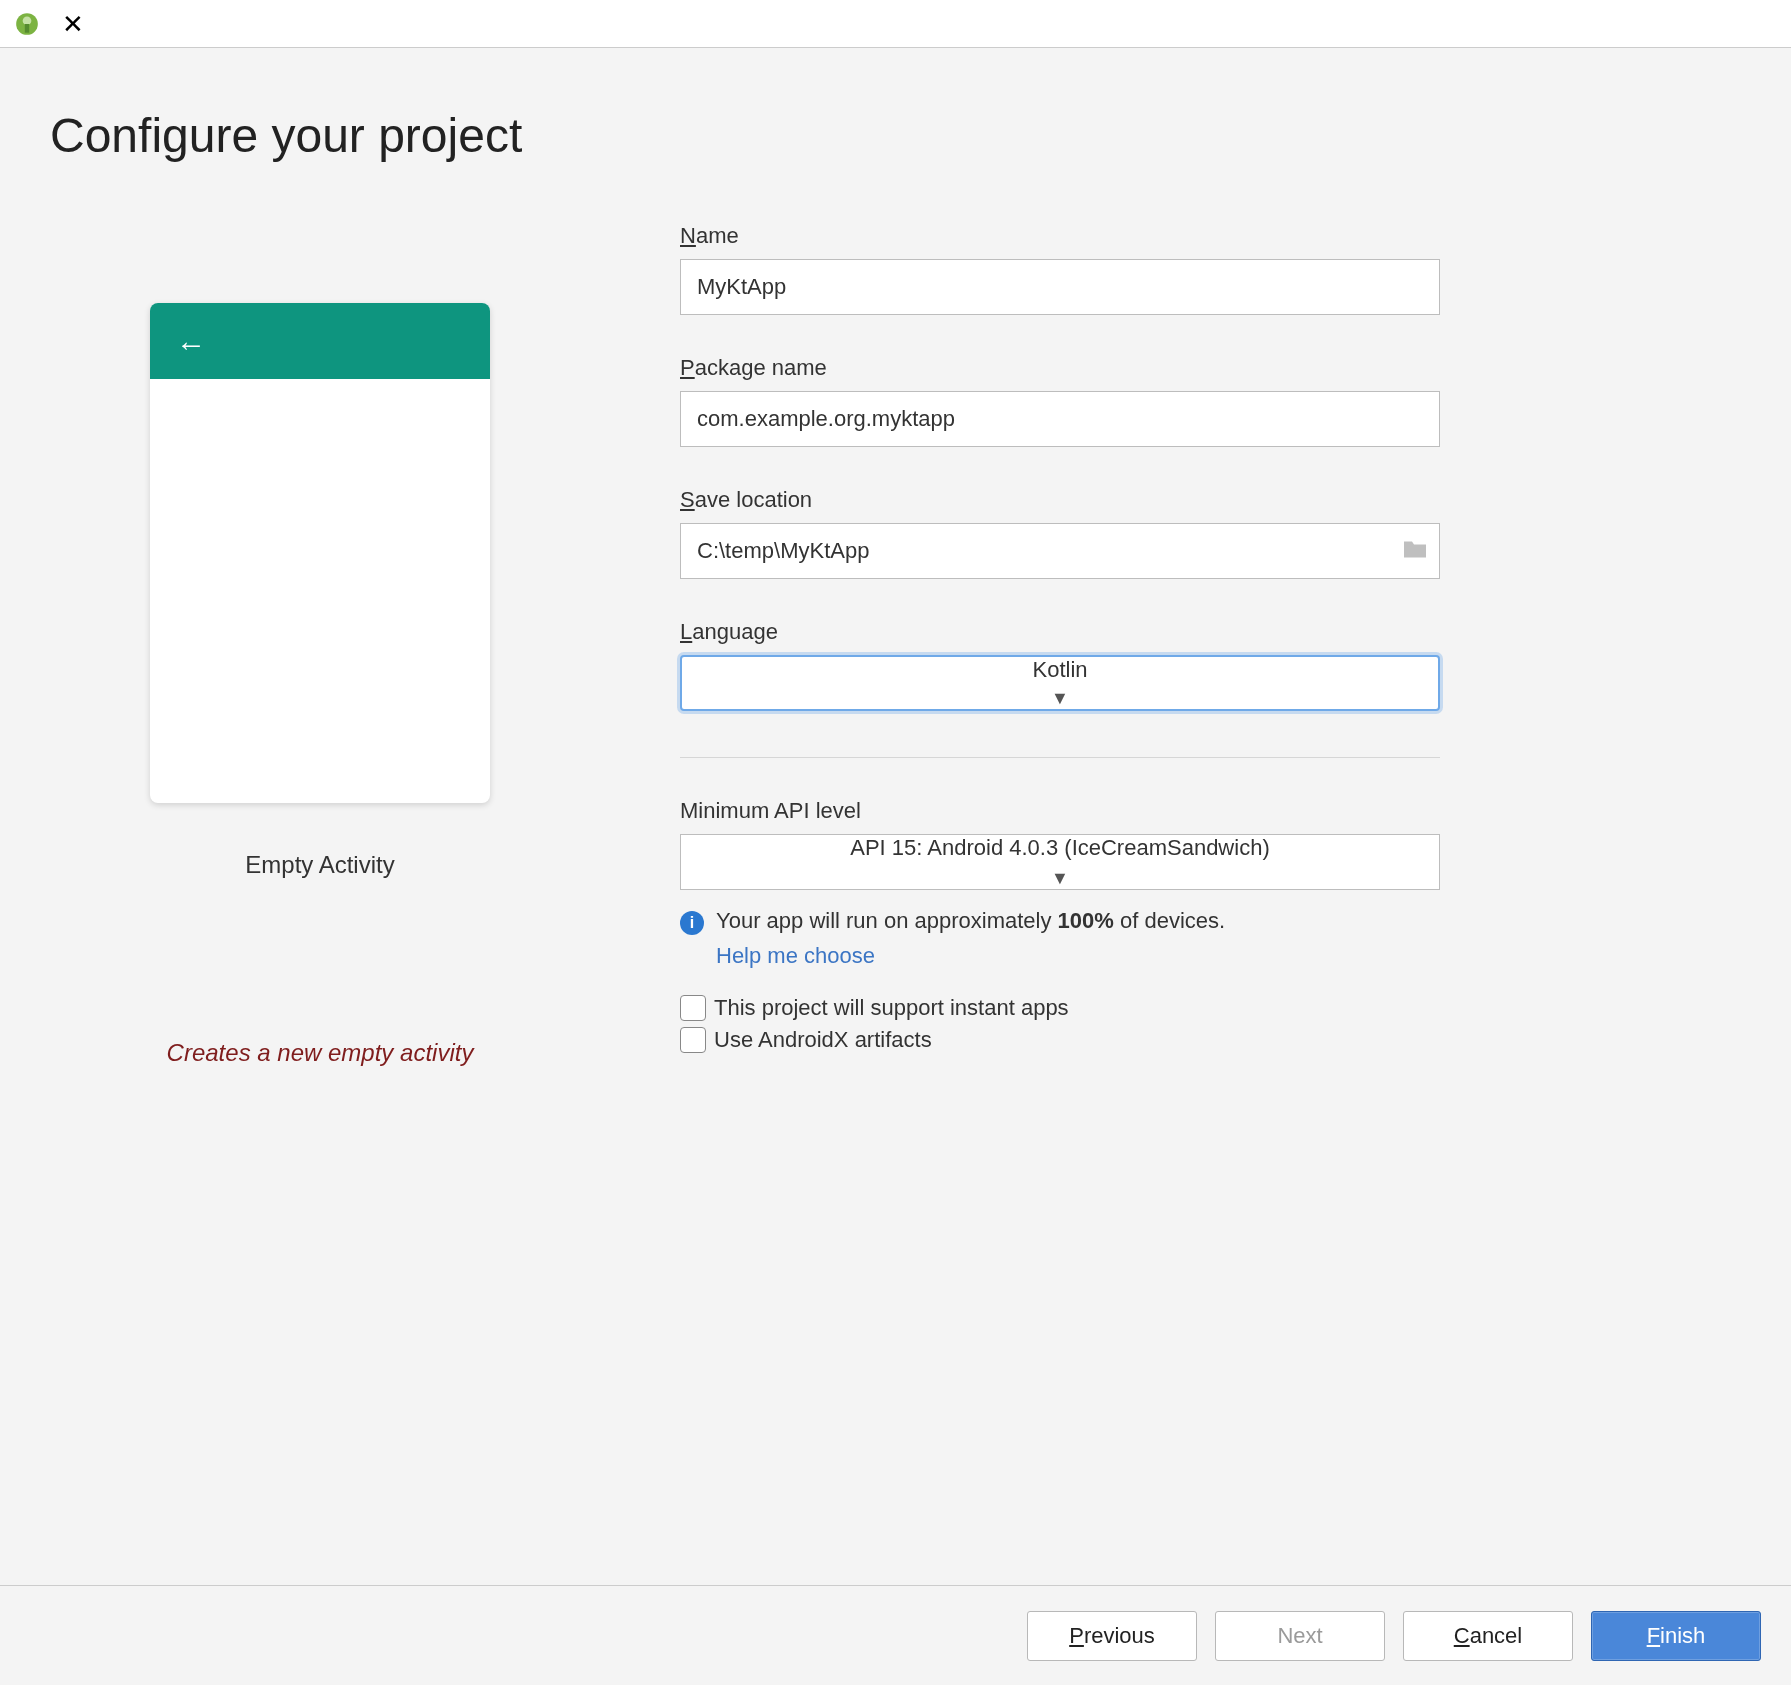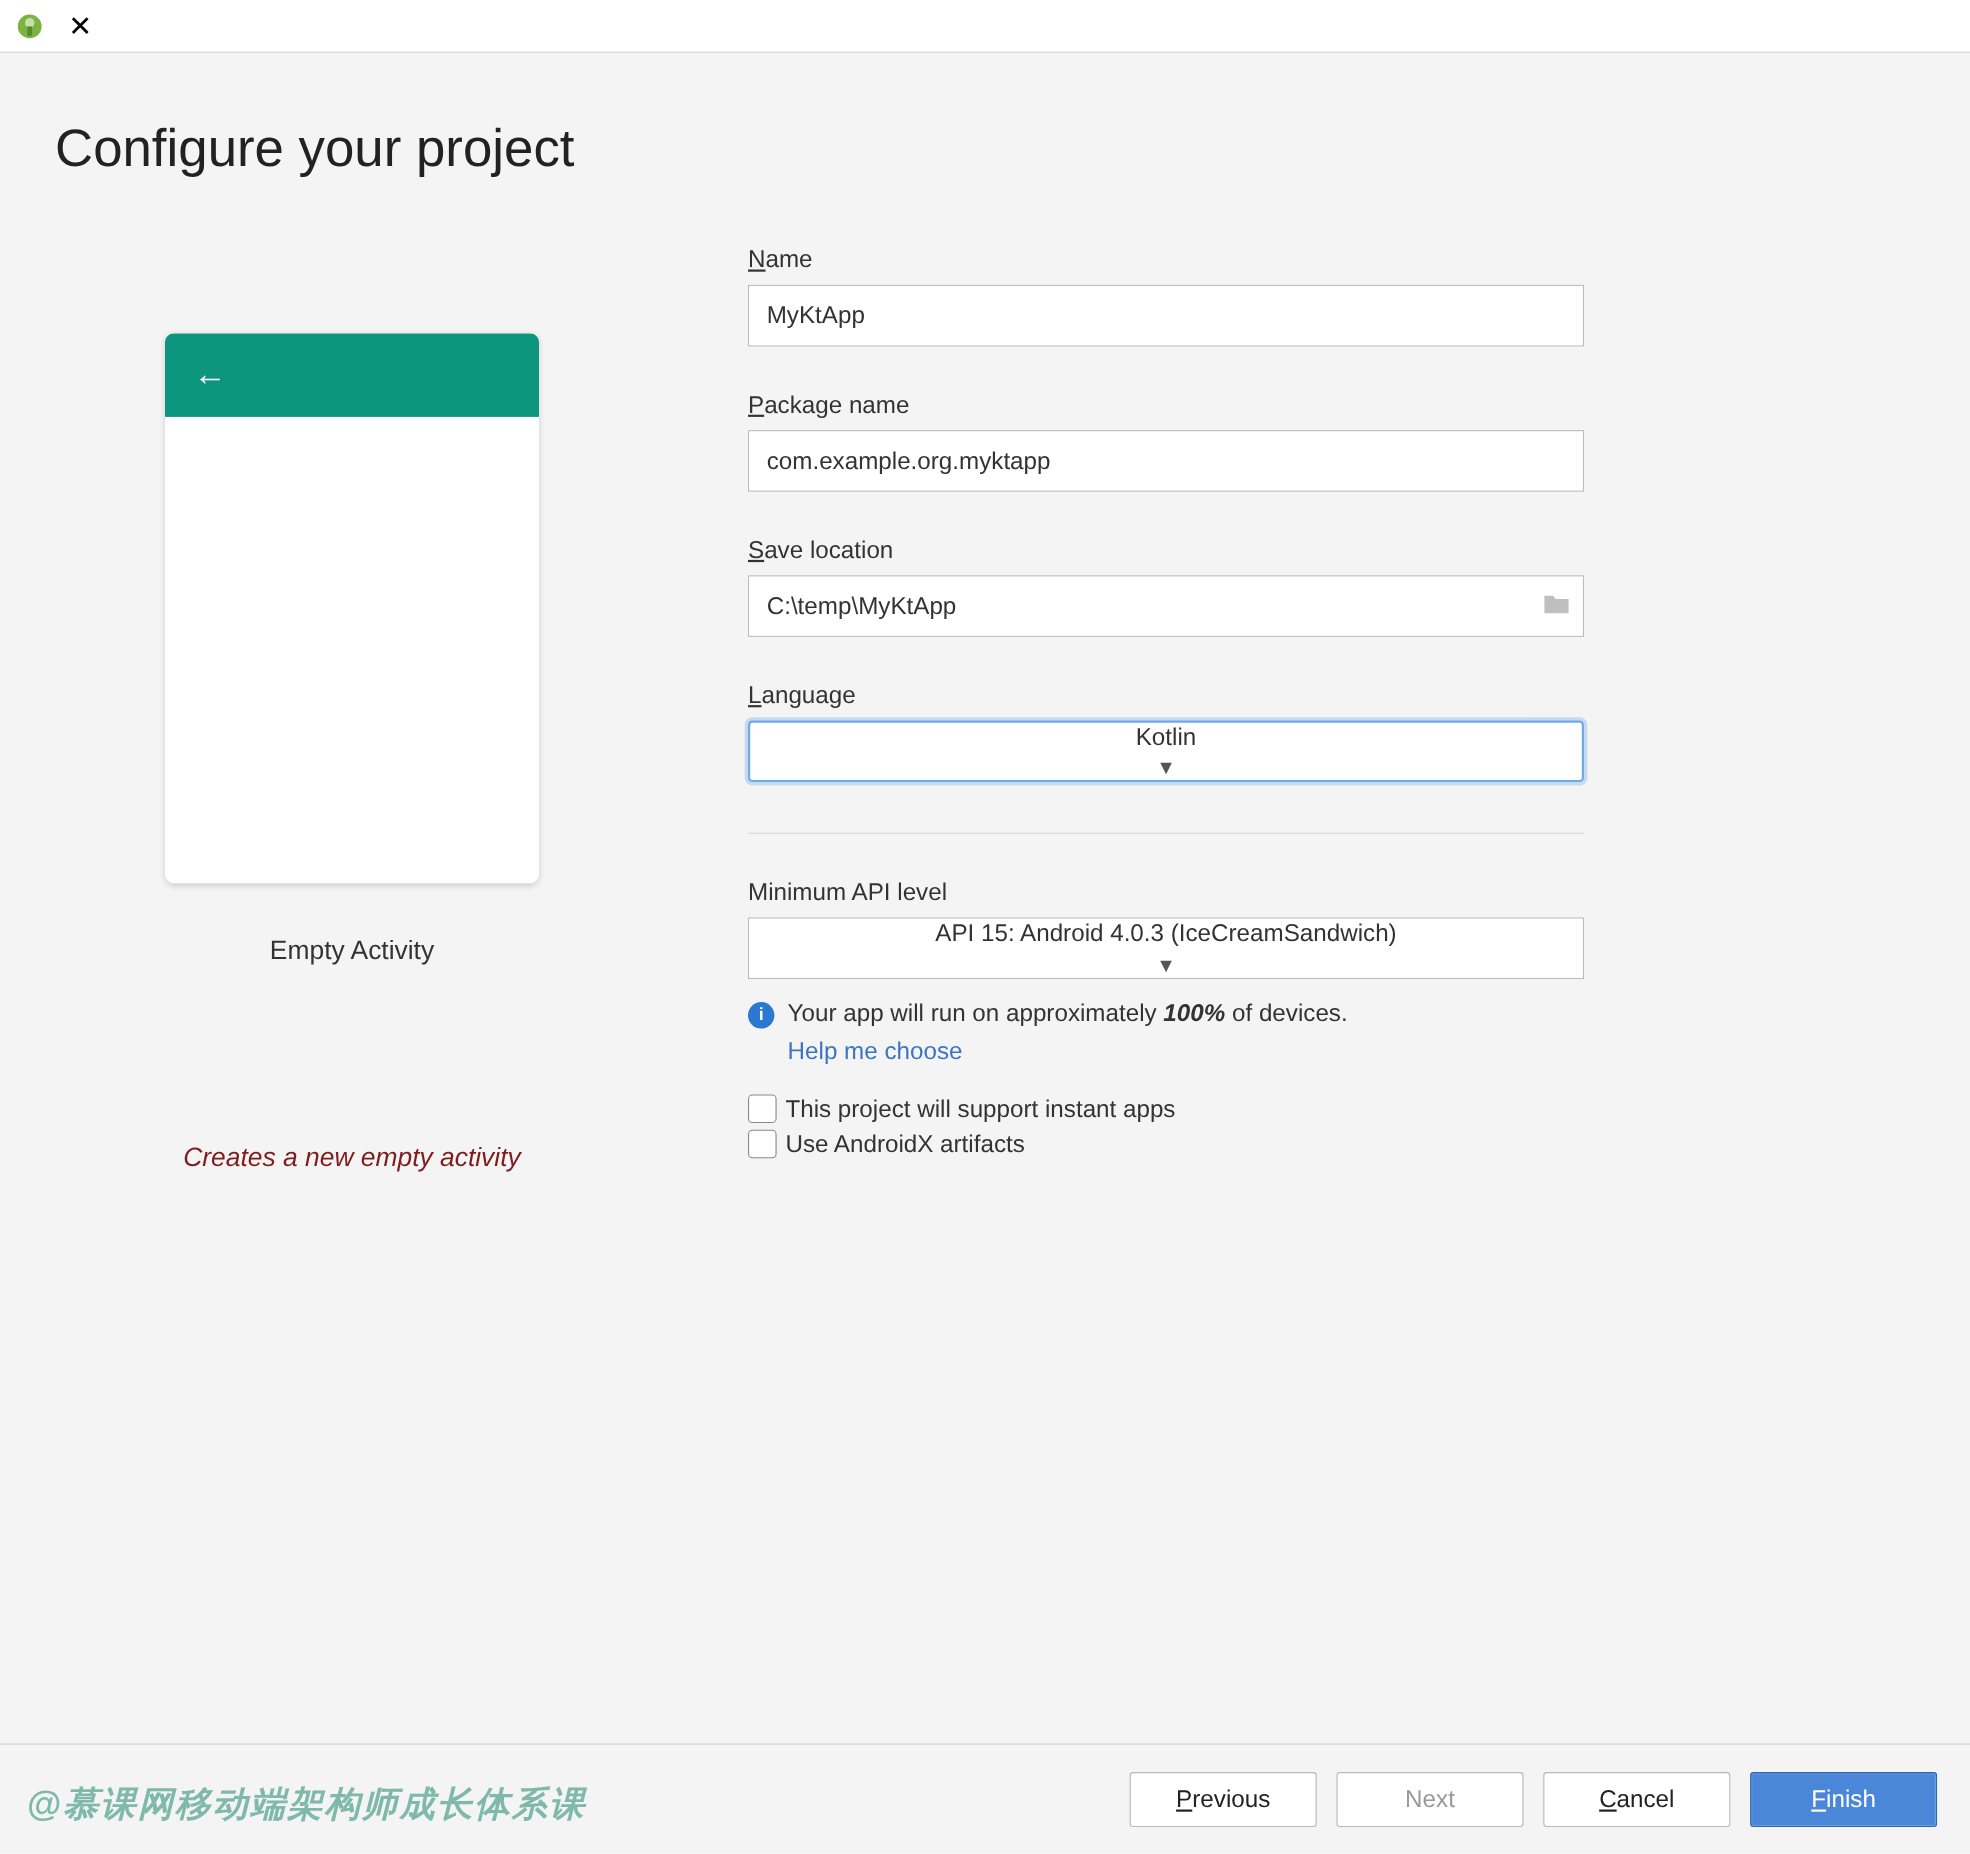--- a/index.html
+++ b/index.html
@@ -90,21 +90,21 @@
   .chevron { font-size:18px; color:#555; }
   .hr-sep { border:none; border-top:1px solid #d6d6d6; margin:6px 0 0 0; }
 
   .info-row { display:flex; align-items:flex-start; gap:12px; font-size:22px; color:#333; }
   .info-icon {
     width:24px; height:24px; border-radius:50%;
     background:#2a78d0; color:#fff;
     display:inline-flex; align-items:center; justify-content:center;
     font-weight:bold; font-size:16px; flex-shrink:0; margin-top:3px;
   }
-  .info-text b { font-weight:700;font-style:italic; }
+  .info-text b { font-weight:700; }
   .help-link { color:#3b75c4; font-size:22px; margin-left:36px; margin-top:8px; display:inline-block; }
 
   .check-row { display:flex; align-items:center; gap:8px; font-size:22px; color:#333; margin-top:6px; }
   .checkbox {
     width:26px; height:26px; border:1.5px solid #888; border-radius:4px; background:#fff;
   }
 
   
   .footer {
     height:100px;
@@ -218,21 +218,20 @@
           <span class="checkbox"></span>
           <span>Use AndroidX artifacts</span>
         </div>
       </div>
 
     </div>
   </div>
 </div>
 
 <div class="footer">
-  <span class="watermark">@慕课网移动端架构师成长体系课</span>
   <div class="btn">
       <span class="ul">P</span>
       <span>revious</span>
     </div>
   <div class="btn disabled">
       <span>Next</span>
     </div>
   <div class="btn">
       <span class="ul">C</span>
       <span>ancel</span>

